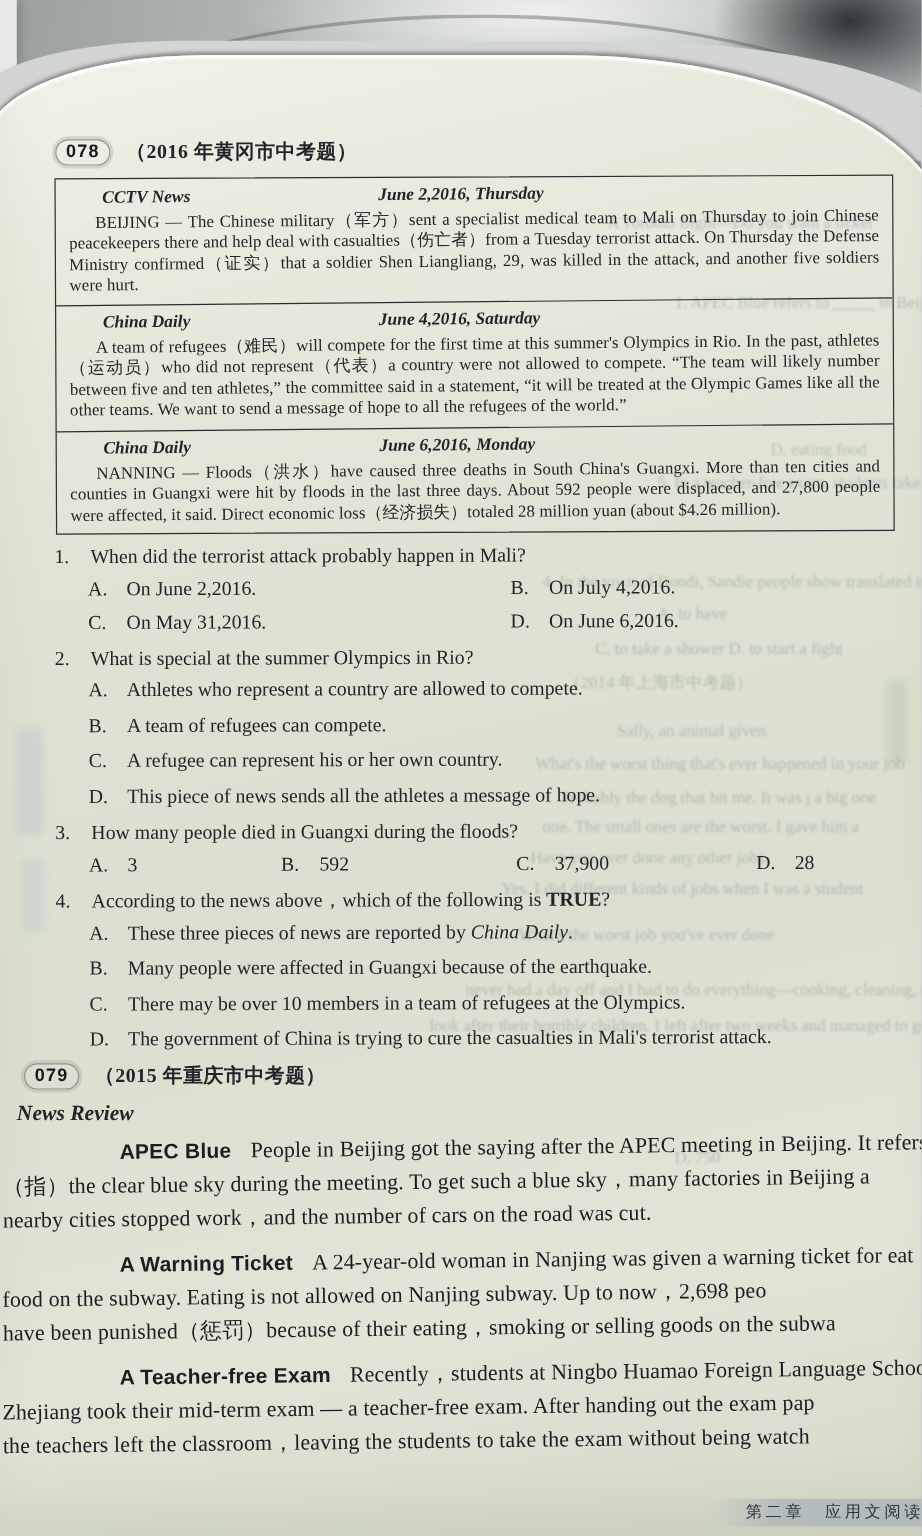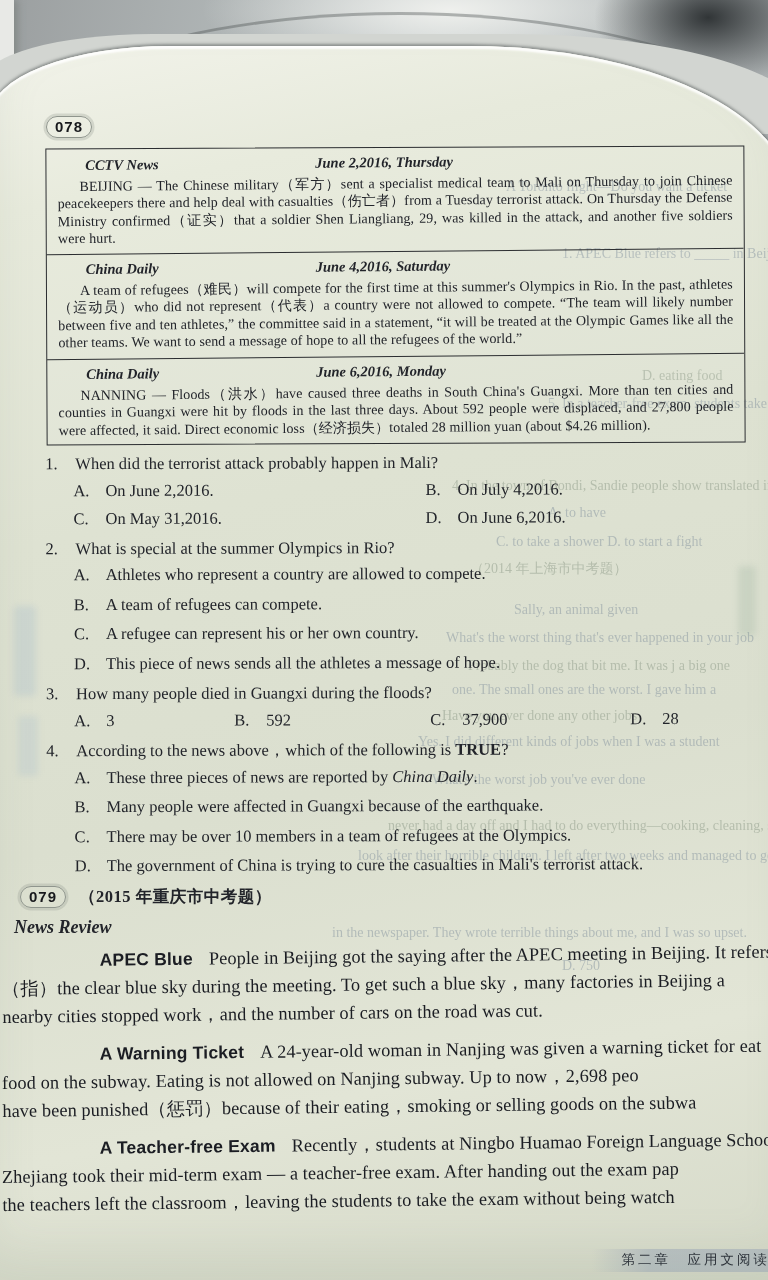--- a/index.html
+++ b/index.html
@@ -88,30 +88,30 @@
   <div class="bleed g" style="left:480px;top:514px">（2014 年上海市中考题）</div>
   <div class="bleed" style="left:524px;top:556px">Sally, an animal given</div>
   <div class="bleed" style="left:456px;top:584px">What's the worst thing that's ever happened in your job</div>
   <div class="bleed g" style="left:478px;top:612px">Probably the dog that bit me. It was j a big one</div>
   <div class="bleed" style="left:462px;top:636px">one. The small ones are the worst. I gave him a</div>
   <div class="bleed g" style="left:452px;top:662px">Have you ever done any other jobs</div>
   <div class="bleed" style="left:428px;top:688px">Yes. I did different kinds of jobs when I was a student</div>
   <div class="bleed" style="left:442px;top:726px">What's the worst job you've ever done</div>
   <div class="bleed g" style="left:398px;top:772px">never had a day off and I had to do everything—cooking, cleaning, shopping</div>
   <div class="bleed" style="left:368px;top:802px">look after their horrible children. I left after two weeks and managed to get a job as a</div>
-  <div class="bleed" style="left:342px;top:879px">in the newspaper. They wrote terrible things about me, and I was so upset.</div>
   <div class="bleed" style="left:572px;top:912px">D. 750</div>
   <div class="smudge" style="left:24px;top:560px;width:22px;height:90px;background:rgba(130,160,200,.18)"></div>
   <div class="smudge" style="left:28px;top:670px;width:20px;height:60px;background:rgba(130,160,200,.15)"></div>
   <div class="smudge" style="left:748px;top:520px;width:18px;height:70px;background:rgba(140,170,150,.22)"></div>
 
   <div class="content">
 
     <div class="ex-header">
       <span class="badge">078</span>
+      <span class="ex-title">（2016 年黄冈市中考题）</span>
     </div>
 
     <div class="newsbox">
       <div class="news-sec">
         <div class="news-head">
           <span class="news-source">CCTV News</span>
           <span class="news-date">June 2,2016, Thursday</span>
         </div>
         <div class="news-body">BEIJING — The Chinese military（军方）sent a specialist medical team to Mali on Thursday to join Chinese peacekeepers there and help deal with casualties（伤亡者）from a Tuesday terrorist attack. On Thursday the Defense Ministry confirmed（证实）that a soldier Shen Liangliang, 29, was killed in the attack, and another five soldiers were hurt.</div>
       </div>

